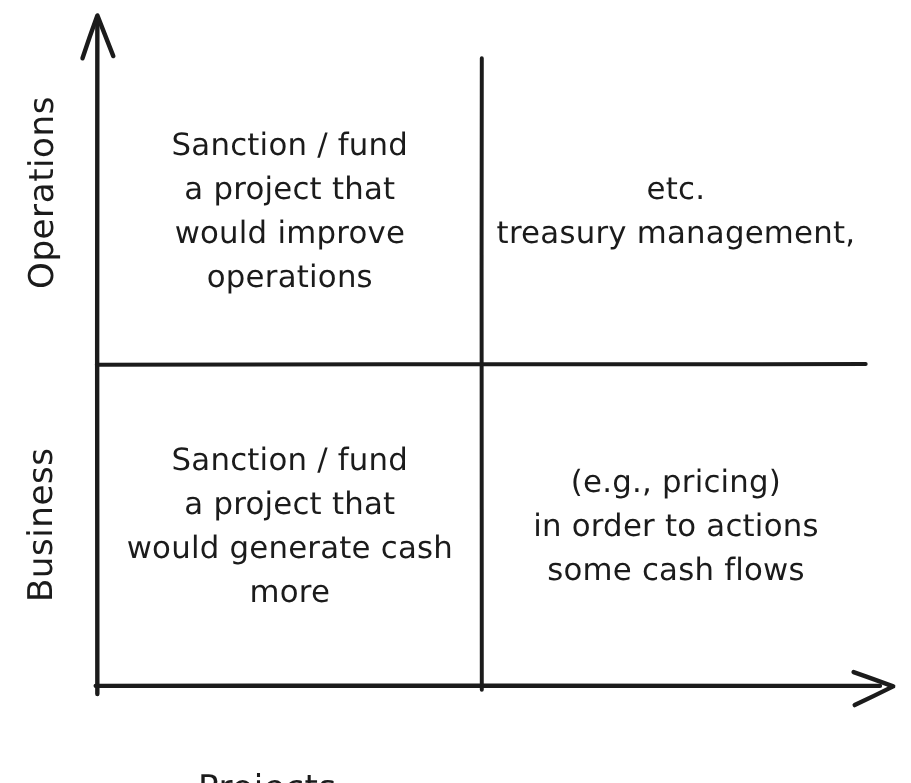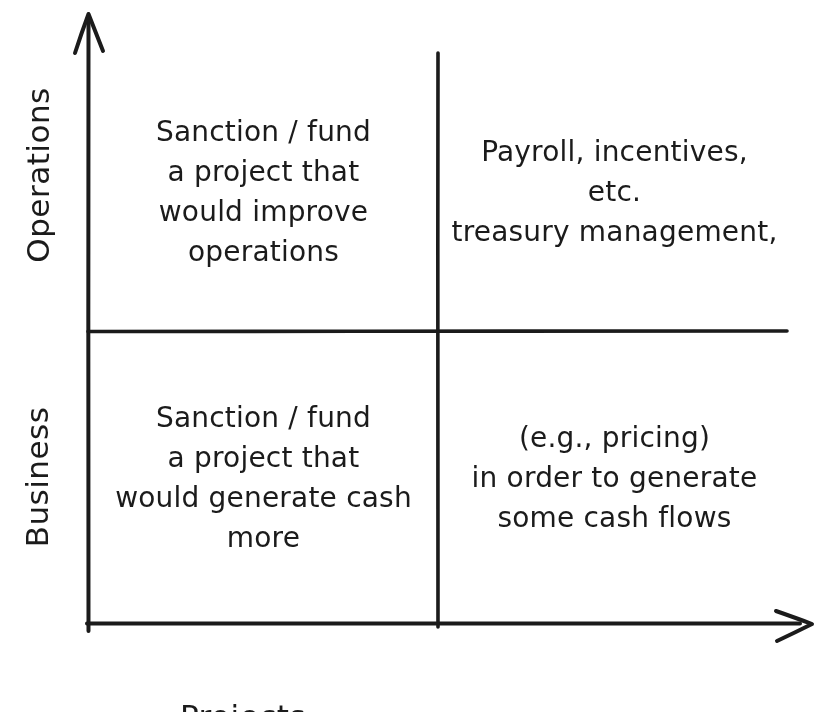--- a/index.html
+++ b/index.html
@@ -87,39 +87,38 @@
     <div class="qtext">
       <div>Sanction / fund</div>
       <div>a project that</div>
       <div>would improve</div>
       <div>operations</div>
     </div>
   </div>
 
   <div class="quadrant q-tr">
     <div class="qtext">
-      <div>Payroll, incentives,</div>
       <div>etc.</div>
       <div>treasury management,</div>
     </div>
   </div>
 
   <div class="quadrant q-bl">
     <div class="qtext">
       <div>Sanction / fund</div>
       <div>a project that</div>
       <div>would generate cash</div>
       <div>more</div>
     </div>
   </div>
 
   <div class="quadrant q-br">
     <div class="qtext">
       <div>(e.g., pricing)</div>
-      <div>in order to generate</div>
+      <div>in order to actions</div>
       <div>some cash flows</div>
     </div>
   </div>
 
   <div class="axis-label vertical" id="label-operations">Operations</div>
 
   <div class="axis-label vertical" id="label-business">Business</div>
 
   <div class="axis-label" id="label-projects">Projects</div>
 

